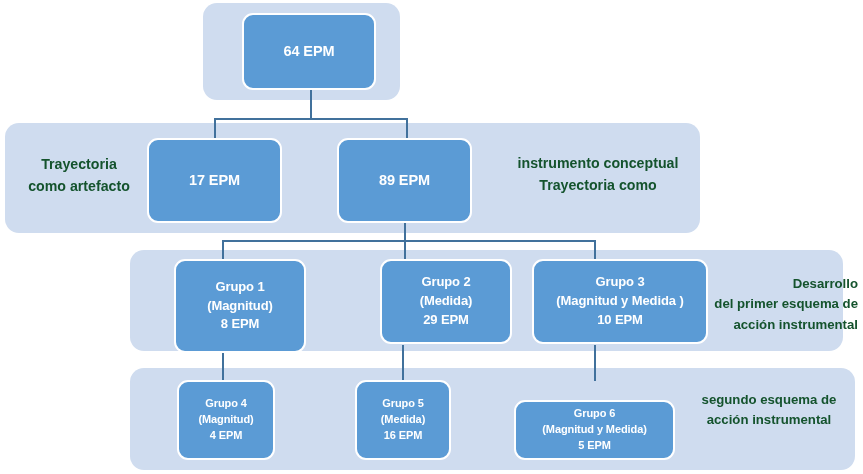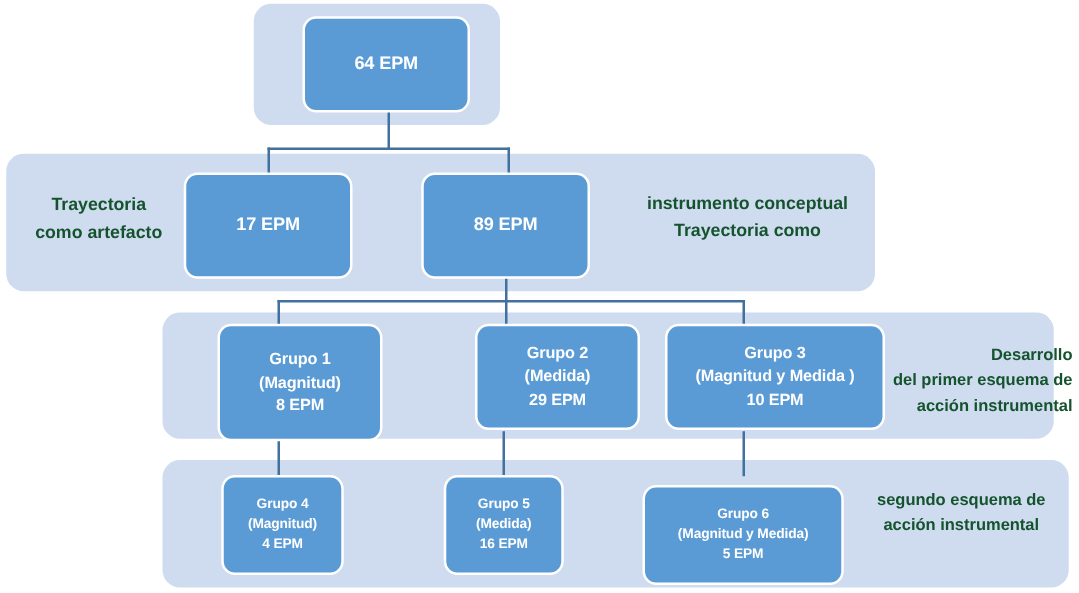--- a/index.html
+++ b/index.html
@@ -155,21 +155,21 @@
     <span class="ln">(Magnitud)</span>
     <span class="ln">4 EPM</span>
   </div>
 
   <div class="node node-grp-sm" style="left:355px; top:380px; width:96px; height:80px;">
     <span class="ln">Grupo 5</span>
     <span class="ln">(Medida)</span>
     <span class="ln">16 EPM</span>
   </div>
 
-  <div class="node node-grp-sm" style="left:514px; top:388px; width:161px; height:80px;">
+  <div class="node node-grp-sm" style="left:514px; top:400px; width:161px; height:60px;">
     <span class="ln">Grupo 6</span>
     <span class="ln">(Magnitud y Medida)</span>
     <span class="ln">5 EPM</span>
   </div>
 
   <div class="caption caption-4" style="left:683px; top:390px; width:172px;">
     <span class="ln">segundo esquema de</span>
     <span class="ln">acción instrumental</span>
   </div>
 

